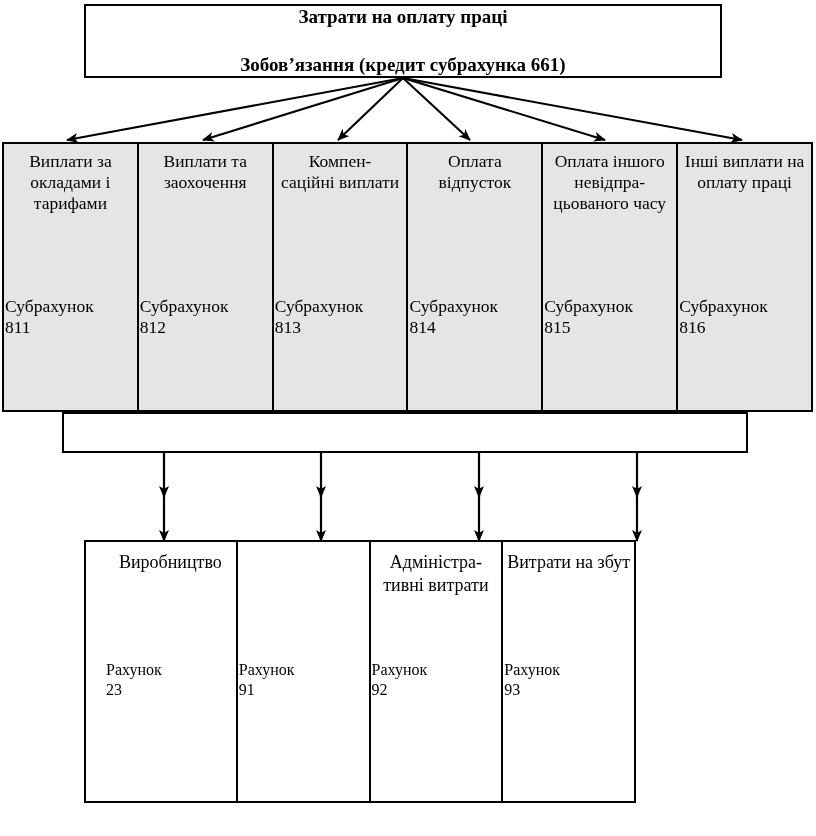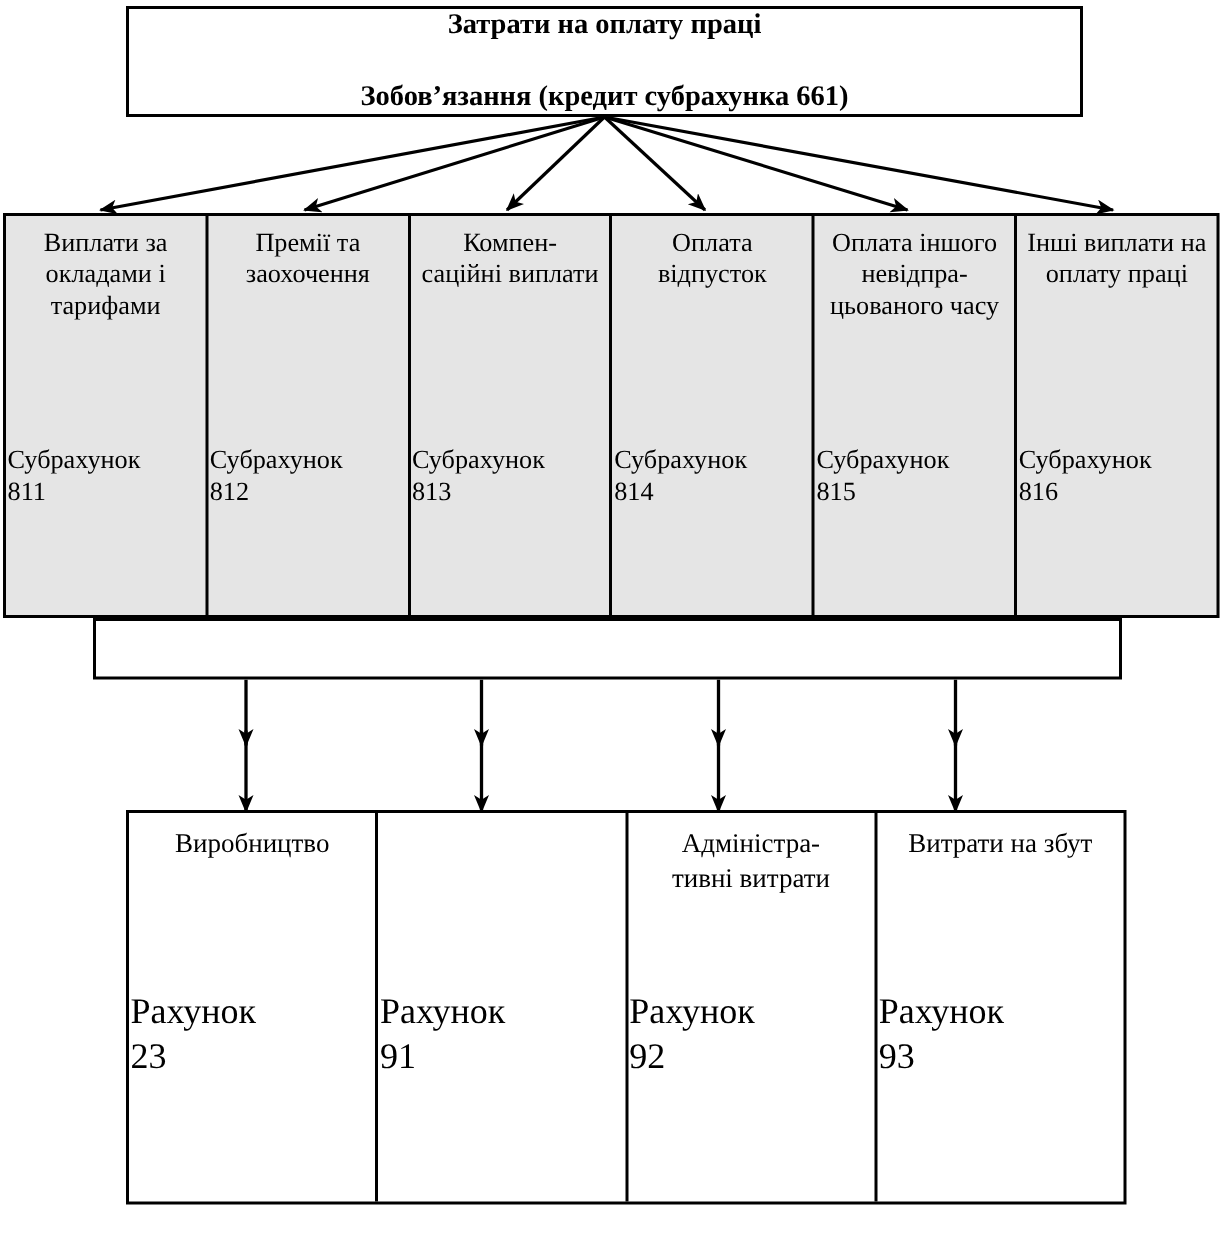--- a/index.html
+++ b/index.html
@@ -111,45 +111,46 @@
     box-sizing: border-box;
     background: #ffffff;
     z-index: 2;
   }
 
   
   .row3 {
     position: absolute;
     left: 84px;
     top: 540px;
-    width: 667px;
+    width: 552px;
     height: 263px;
     border: 2px solid #000000;
     box-sizing: border-box;
     background: #ffffff;
     display: flex;
     z-index: 3;
+    padding-left: 19px;
   }
   .row3 .cell {
     flex: 1 1 0;
     border-right: 2px solid #000000;
     box-sizing: border-box;
     position: relative;
   }
   .row3 .cell:last-child {
     border-right: none;
   }
   .row3 .cell-title {
     top: 9px;
     font-size: 18px;
     line-height: 1.26;
   }
   .row3 .cell-account {
     top: 118px;
-    font-size: 24px;
+    font-size: 16px;
     line-height: 1.26;
   }
 </style>
 </head>
 <body>
 
 <div id="page">
 
   <svg id="connectors" viewBox="0 0 816 836" width="816" height="836" xmlns="http://www.w3.org/2000/svg">
     <defs>
@@ -200,21 +201,21 @@
 
   <div class="row2">
     <div class="cell">
       <div class="cell-title">Виплати за окладами і тарифами</div>
       <div class="cell-account">
         <span>Субрахунок</span><br>
         <span>811</span>
       </div>
     </div>
     <div class="cell">
-      <div class="cell-title">Премії та заохочення</div>
+      <div class="cell-title">Виплати та заохочення</div>
       <div class="cell-account">
         <span>Субрахунок</span><br>
         <span>812</span>
       </div>
     </div>
     <div class="cell">
       <div class="cell-title">Компен-<br>саційні виплати</div>
       <div class="cell-account">
         <span>Субрахунок</span><br>
         <span>813</span>

